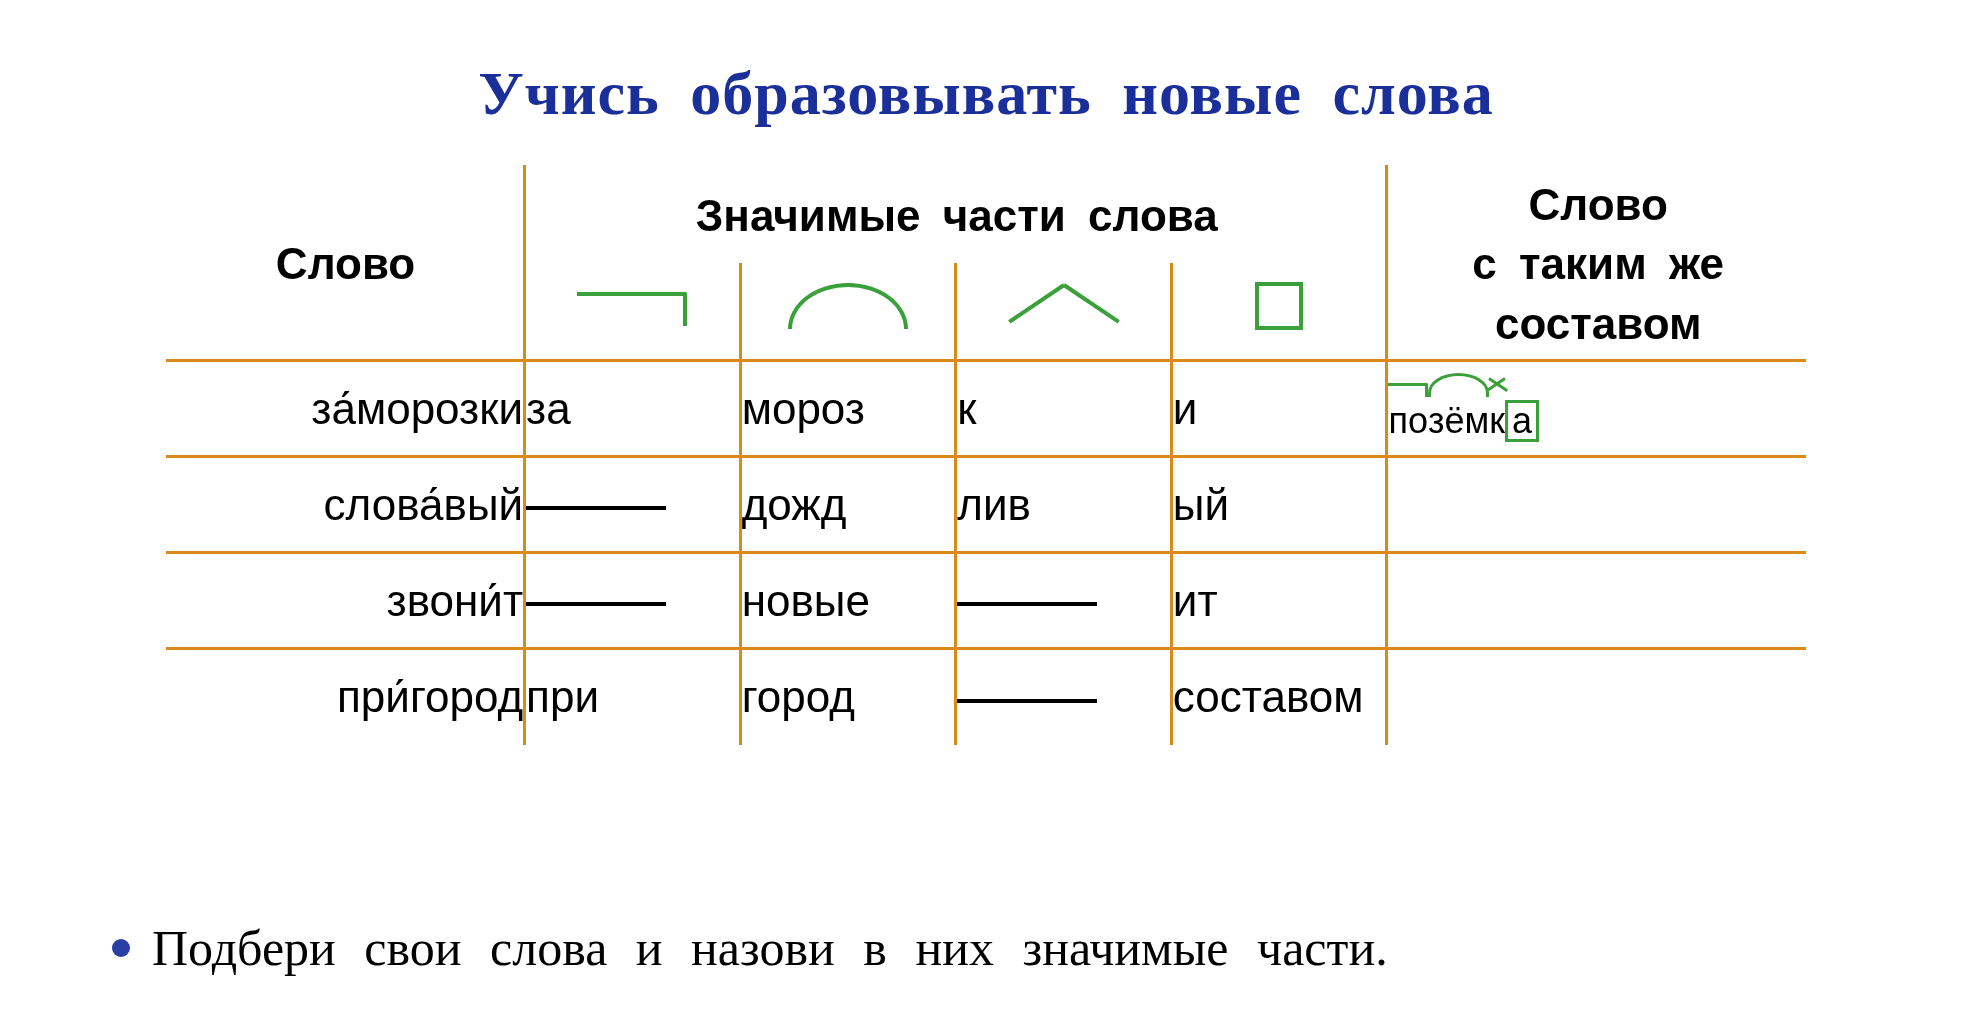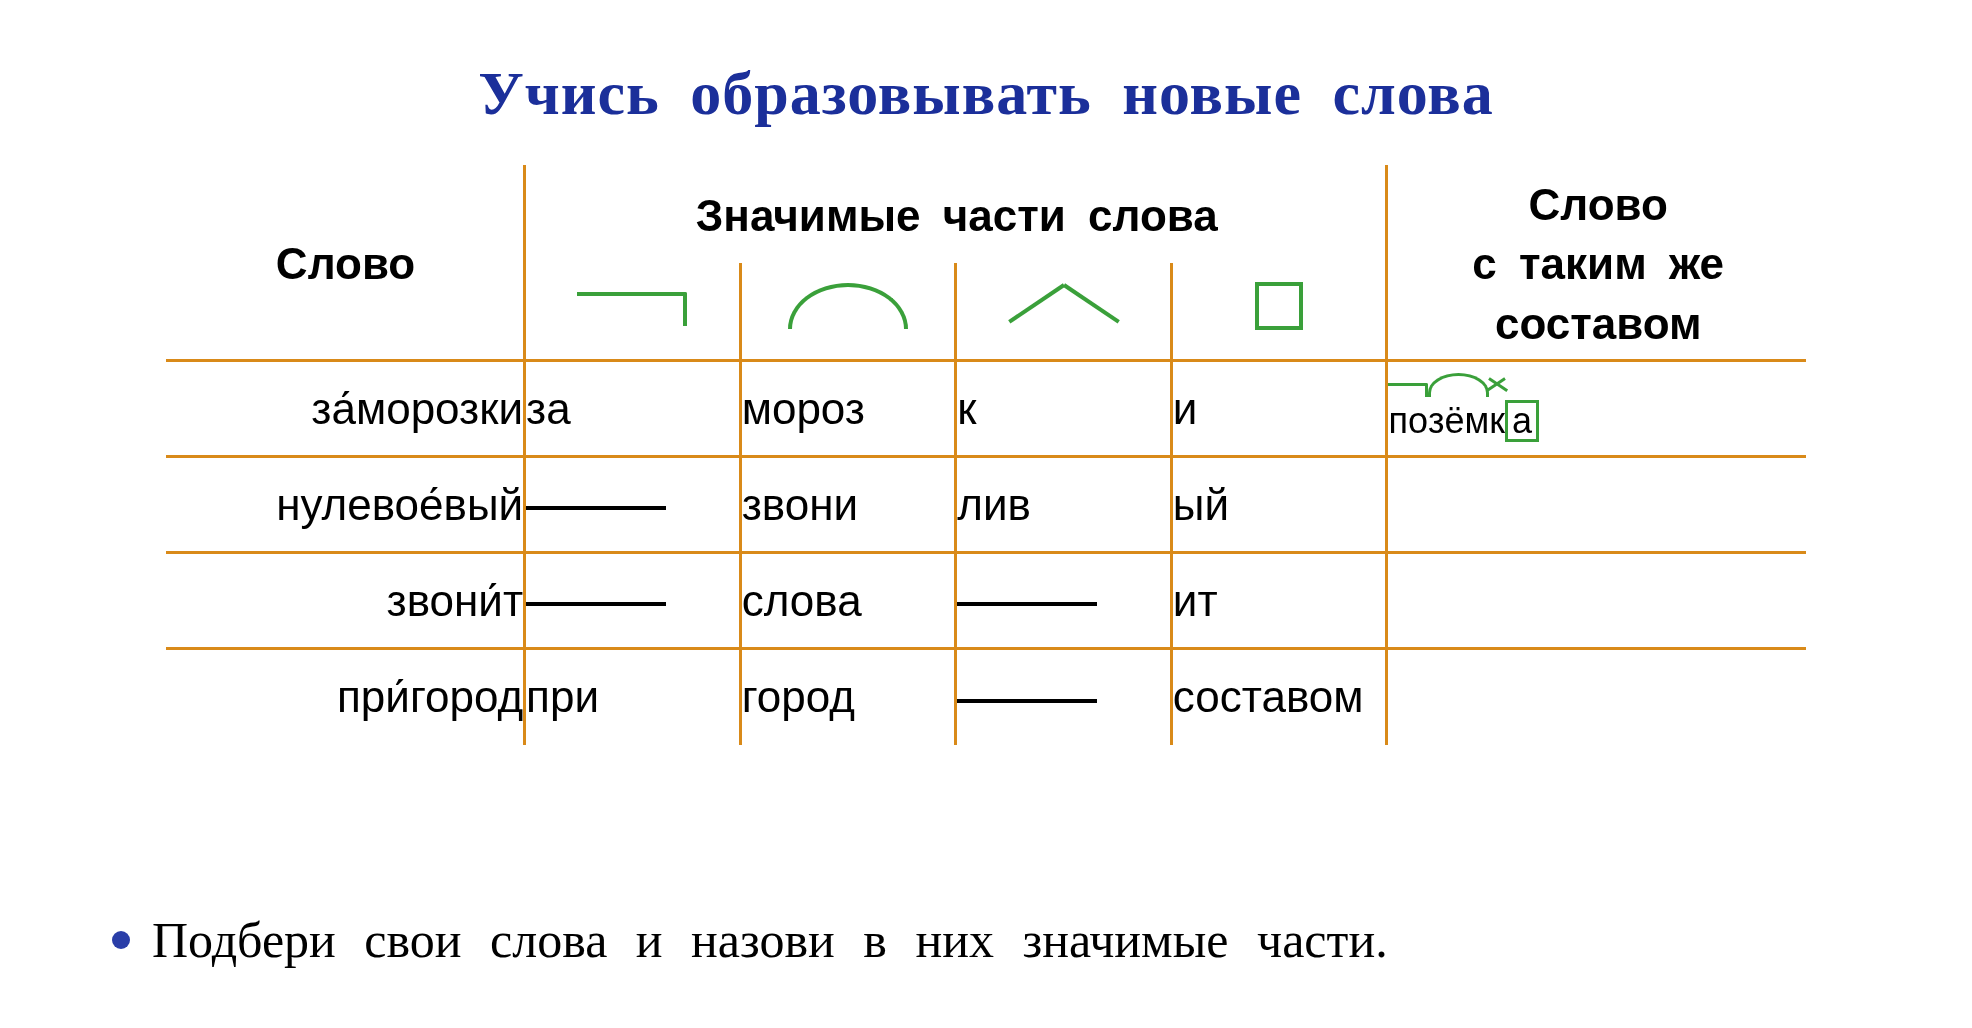--- a/index.html
+++ b/index.html
@@ -127,21 +127,21 @@
     }
     
     .annot .sym-prefix { width: 44px; height: 14px; border-top-width:3px; border-right-width:3px; }
     .annot .sym-root   { width: 74px; height: 24px; border-width:3px; border-bottom:none; border-top-left-radius:37px 24px; border-top-right-radius:37px 24px; }
     .annot .sym-suffix { width: 36px; height: 22px; }
     .annot .sym-suffix::before, .annot .sym-suffix::after { width: 22px; border-top-width:3px; }
 
     
     .task {
       position: absolute;
-      left: 112px; bottom: 59px;
+      left: 112px; bottom: 51px;
       font-family: "Times New Roman", Times, serif;
       font-size: 50px;
       word-spacing: 16px;
       display: flex; align-items: center; gap: 22px;
     }
     .bullet {
       width: 18px; height: 18px; border-radius: 50%;
       background: #2a3ea8;
       flex: 0 0 auto;
     }
@@ -206,32 +206,32 @@
                   </span>
                 <span>к</span>
               </span><span class="seg">
                 <span class="box"><span>а</span></span>
               </span>
             </span>
           </td>
         </tr>
 
         <tr class="data">
-          <td class="cell cell-word">нулевое́вый</td>
-          <td class="cell left-wall"><span class="dash"></span></td>
-          <td class="cell left-wall">звони</td>
+          <td class="cell cell-word">слова́вый</td>
+          <td class="cell left-wall"><span class="dash"></span></td>
+          <td class="cell left-wall">дожд</td>
           <td class="cell left-wall">лив</td>
           <td class="cell left-wall right-wall">ый</td>
           <td class="cell"></td>
         </tr>
 
         <tr class="data">
           <td class="cell cell-word">звони́т</td>
           <td class="cell left-wall"><span class="dash"></span></td>
-          <td class="cell left-wall">слова</td>
+          <td class="cell left-wall">новые</td>
           <td class="cell left-wall"><span class="dash"></span></td>
           <td class="cell left-wall right-wall">ит</td>
           <td class="cell"></td>
         </tr>
 
         <tr class="data">
           <td class="cell cell-word">при́город</td>
           <td class="cell left-wall">при</td>
           <td class="cell left-wall">город</td>
           <td class="cell left-wall"><span class="dash"></span></td>

